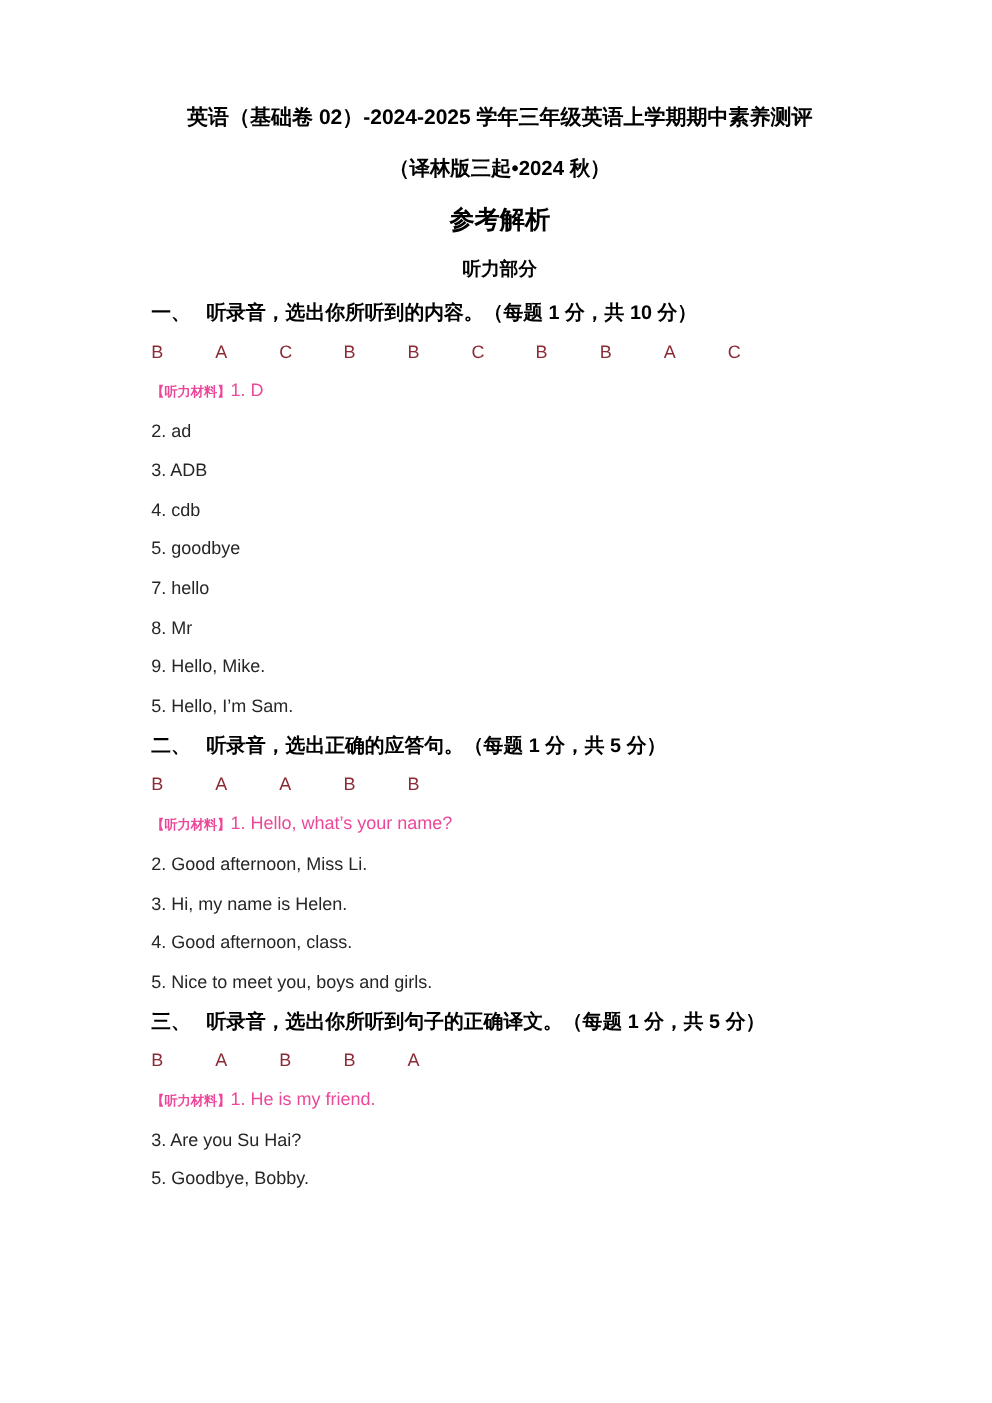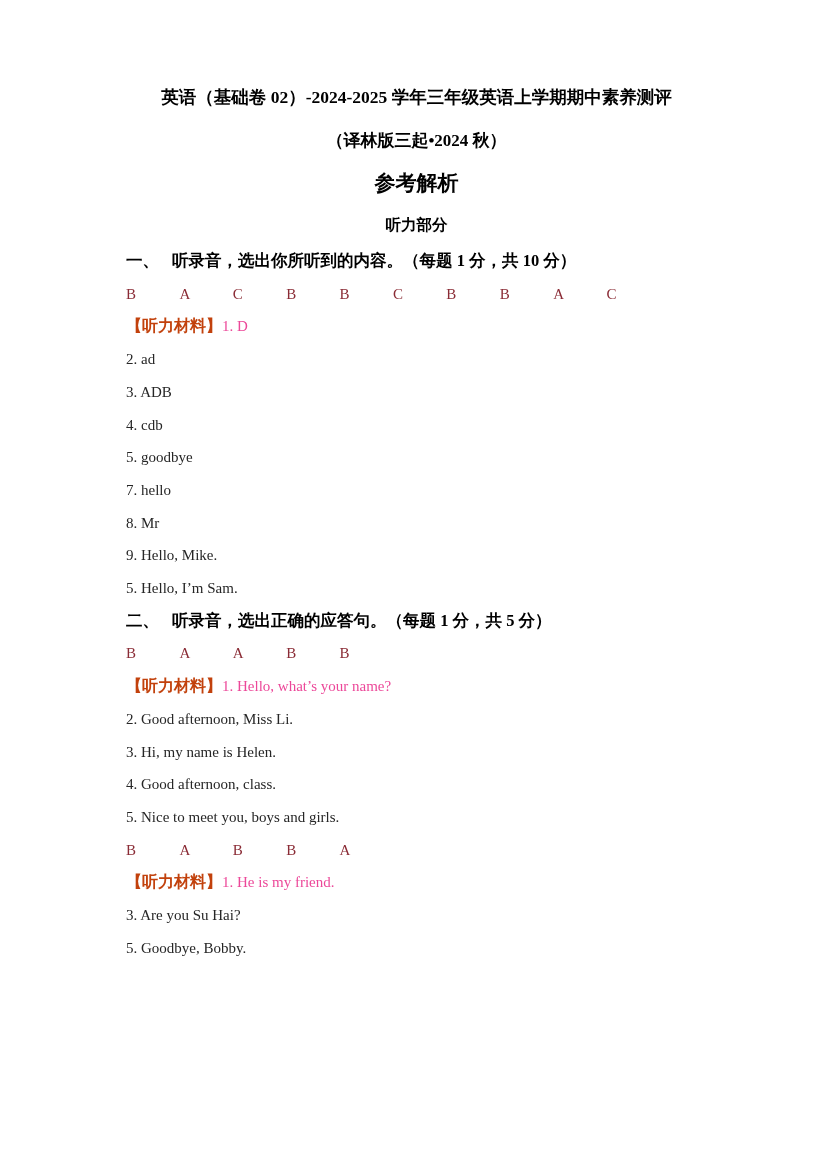--- a/index.html
+++ b/index.html
@@ -3,21 +3,21 @@
 <meta charset="utf-8">
 <style>
   html,body{margin:0;padding:0;background:#ffffff;}
   .page{
     position:relative;
     width:731px;height:1169px;
     margin:0 auto;
     background:#ffffff;
     box-sizing:border-box;
     padding:76px 72px 0 78px;
-    font-family:Liberation Serif, serif;
+    font-family:Liberation Sans, sans-serif;
     color:#262626;
     overflow:hidden;
   }
   
   .title-line{
     text-align:center;
     font-weight:bold;
     color:#000000;
     margin:0;
   }
@@ -45,21 +45,21 @@
     margin:0;line-height:32.7px;font-size:15px;
     display:flex;
     color:var(--answer-color,#8A2B35);
   }
   .answers .ans{
     display:inline-block;
     width:53.4px;
     flex:0 0 53.4px;
     text-align:left;
   }
-  .material-label{font-weight:bold;color:#c2410c;font-size:16px;}
+  .material-label{font-weight:bold;color:#ec4899;font-size:11px;}
   .material-intro{color:#ec4899;}
 </style>
 </head>
 <body>
 
 <div class="page" style="--answer-color: #8A2B35;">
 
   <p class="title-line title-main">英语（基础卷 02）-2024-2025 学年三年级英语上学期期中素养测评</p>
   <p class="title-line title-sub">（译林版三起•2024 秋）</p>
   <p class="title-line title-key">参考解析</p>
@@ -116,20 +116,23 @@
     <div>
 
     <p class="line">2. Good afternoon, Miss Li.</p>
         <p class="line">3. Hi, my name is Helen.</p>
         <p class="line">4. Good afternoon, class.</p>
         <p class="line">5. Nice to meet you, boys and girls.</p>
       </div>
   </section>
 
   <section>
+    <p class="sec-heading">
+      <span class="sec-num">三、</span><span>听录音，选出你所听到句子的正确译文。（每题 1 分，共 5 分）</span>
+    </p>
     <p class="answers">
 
     <span class="ans">B</span>
         <span class="ans">A</span>
         <span class="ans">B</span>
         <span class="ans">B</span>
         <span class="ans">A</span>
       </p>
     <p class="line">
       <span class="material-label">【听力材料】</span><span class="material-intro">1. He is my friend.</span>

